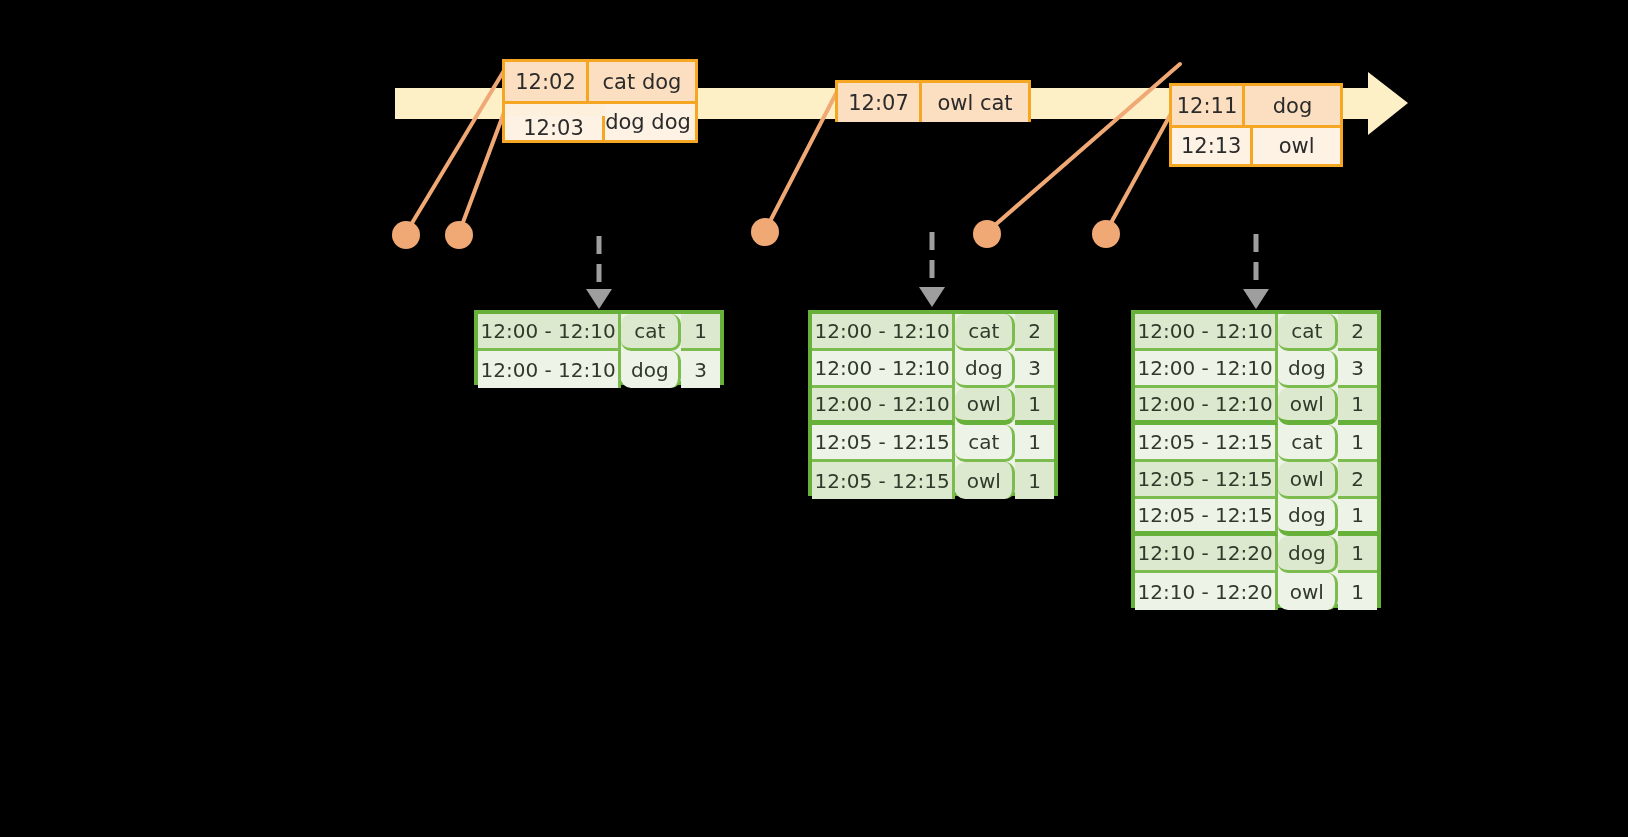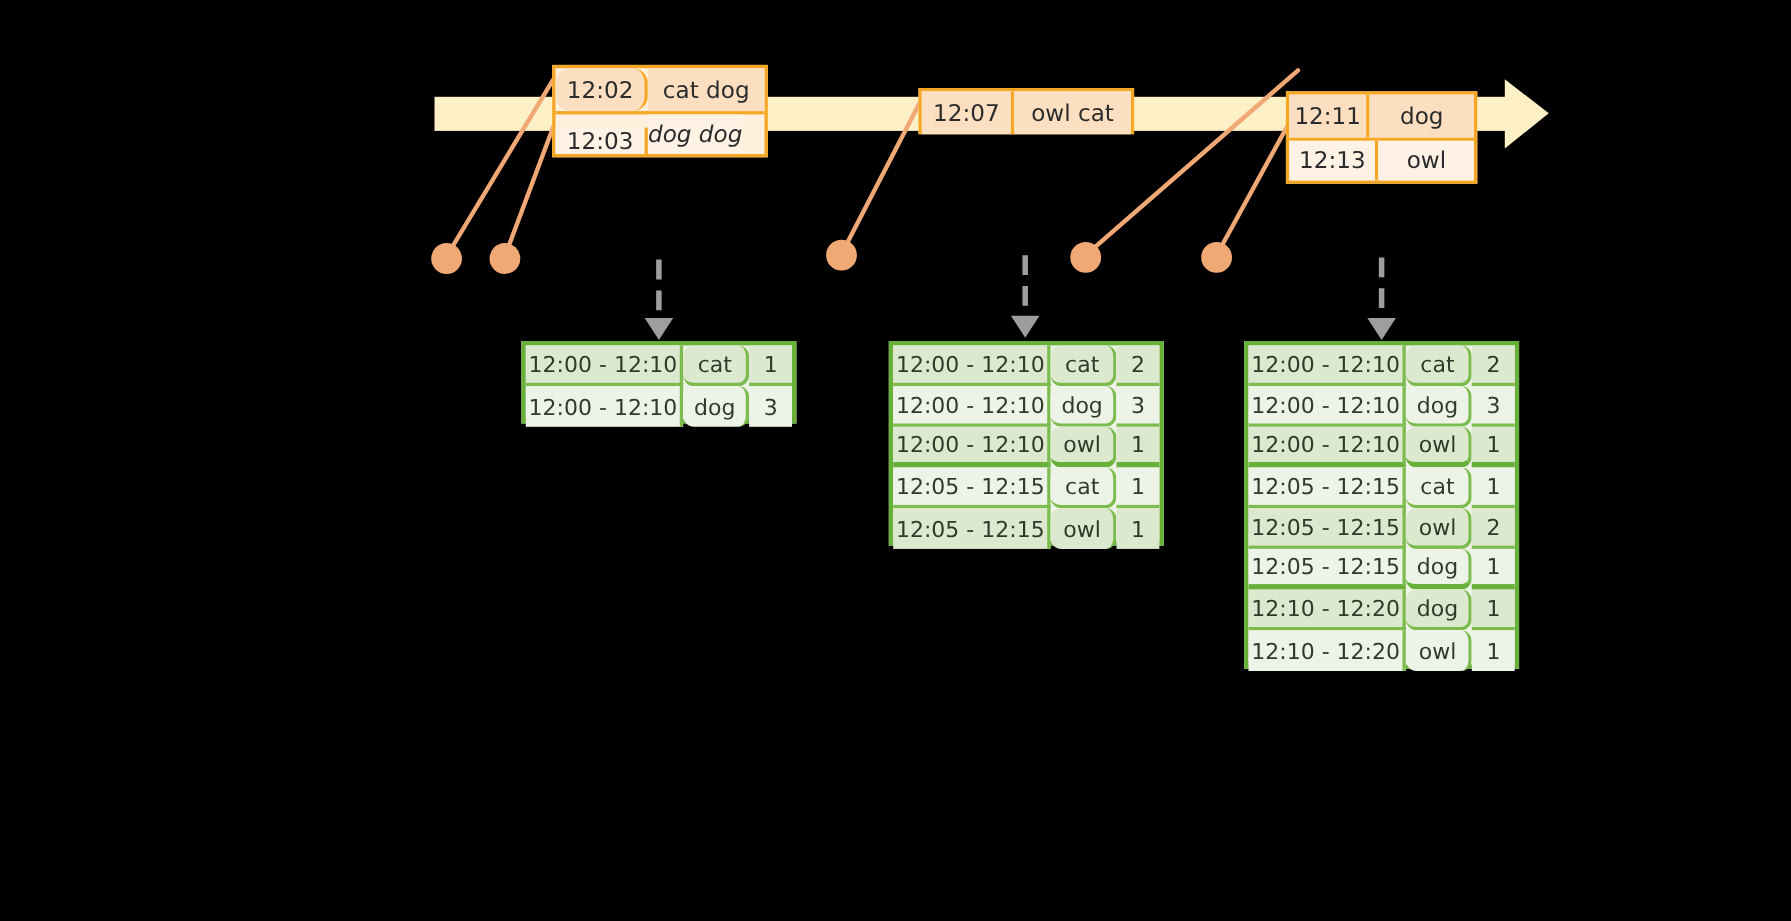--- a/index.html
+++ b/index.html
@@ -139,26 +139,26 @@
       </g>
       <g>
         <line x1="1256" y1="234" x2="1256" y2="290" stroke-dasharray="18,10"></line>
         <polygon points="1243,289 1269,289 1256,309" stroke="none"></polygon>
       </g>
     </g>
   </svg>
 
   <div class="event-group" style="left:502px; top:59px; width:196px; height:84px;">
     <div class="event-row shade">
-      <div class="cell-time" style="width:84px;border-radius:14px;">12:02</div>
+      <div class="cell-time" style="width:84px;">12:02</div>
       <div class="cell-val" style="width:106px;text-align:right;">cat dog</div>
     </div>
     <div class="event-row plain">
-      <div class="cell-time" style="width:84px;margin-top:12px;">12:03</div>
-      <div class="cell-val" style="width:86px;font-style:italic;">dog dog</div>
+      <div class="cell-time" style="width:100px;margin-top:12px;">12:03</div>
+      <div class="cell-val" style="width:86px;">dog dog</div>
     </div>
   </div>
 
   <div class="event-group" style="left:835px; top:80px; width:196px; height:42px;">
     <div class="event-row shade">
       <div class="cell-time" style="width:84px;">12:07</div>
       <div class="cell-val" style="width:106px;">owl cat</div>
     </div>
   </div>
 

